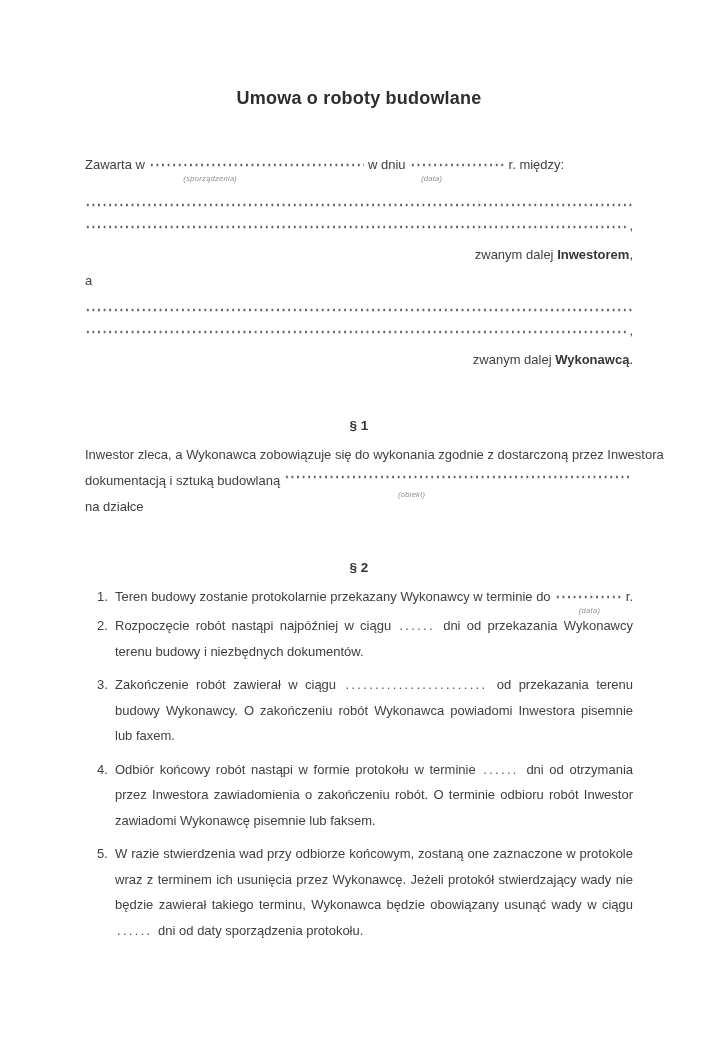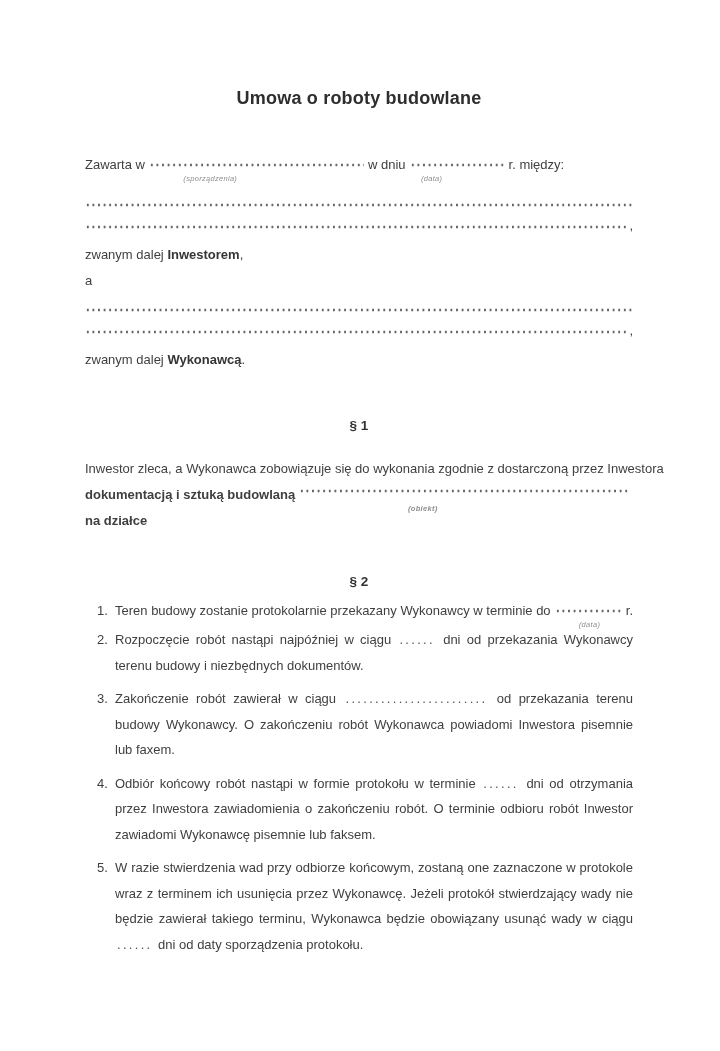--- a/index.html
+++ b/index.html
@@ -57,44 +57,44 @@
   .dotline {
     flex: 1 1 auto;
     height: 16px;
     background-image: radial-gradient(circle, #5a5a5a 0.9px, rgba(0,0,0,0) 1.15px);
     background-size: 5.6px 5.6px;
     background-repeat: repeat-x;
     background-position: left bottom 4px;
   }
   .dl-comma { line-height: 16px; padding-left: 2px; }
   .mt22 { margin-top: 22px; }
-  .mt12 { margin-top: 12px; }
+  .mt12 { margin-top: 12px; text-align: right; }
   .mt9  { margin-top: 9px; }
   .mt6  { margin-top: 6px; }
   .p-line { line-height: 17px; }
   .bold { font-weight: bold; color: #353535; }
   
   .sec-heading {
     text-align: center;
     font-weight: bold;
     font-size: 13.5px;
     color: #333333;
     line-height: 16px;
   }
   .sh1 { margin-top: 50px; }
   .sh2 { margin-top: 40px; }
   
-  .s1-para { margin-top: 22px; }
+  .s1-para { margin-top: 8px; }
   .jline {
     line-height: 26px;
     text-align: justify;
     text-align-last: justify;
     white-space: nowrap;
   }
-  .lflex { display: flex; align-items: center; line-height: 26px; font-weight: bold; }
+  .lflex { display: flex; align-items: center; line-height: 26px; }
   .lflex .txt { white-space: pre; }
   
   .items { margin-top: 12px; }
   .item {
     position: relative;
     padding-left: 30px;
     text-align: justify;
     line-height: 25.5px;
     margin-top: 8px;
   }

